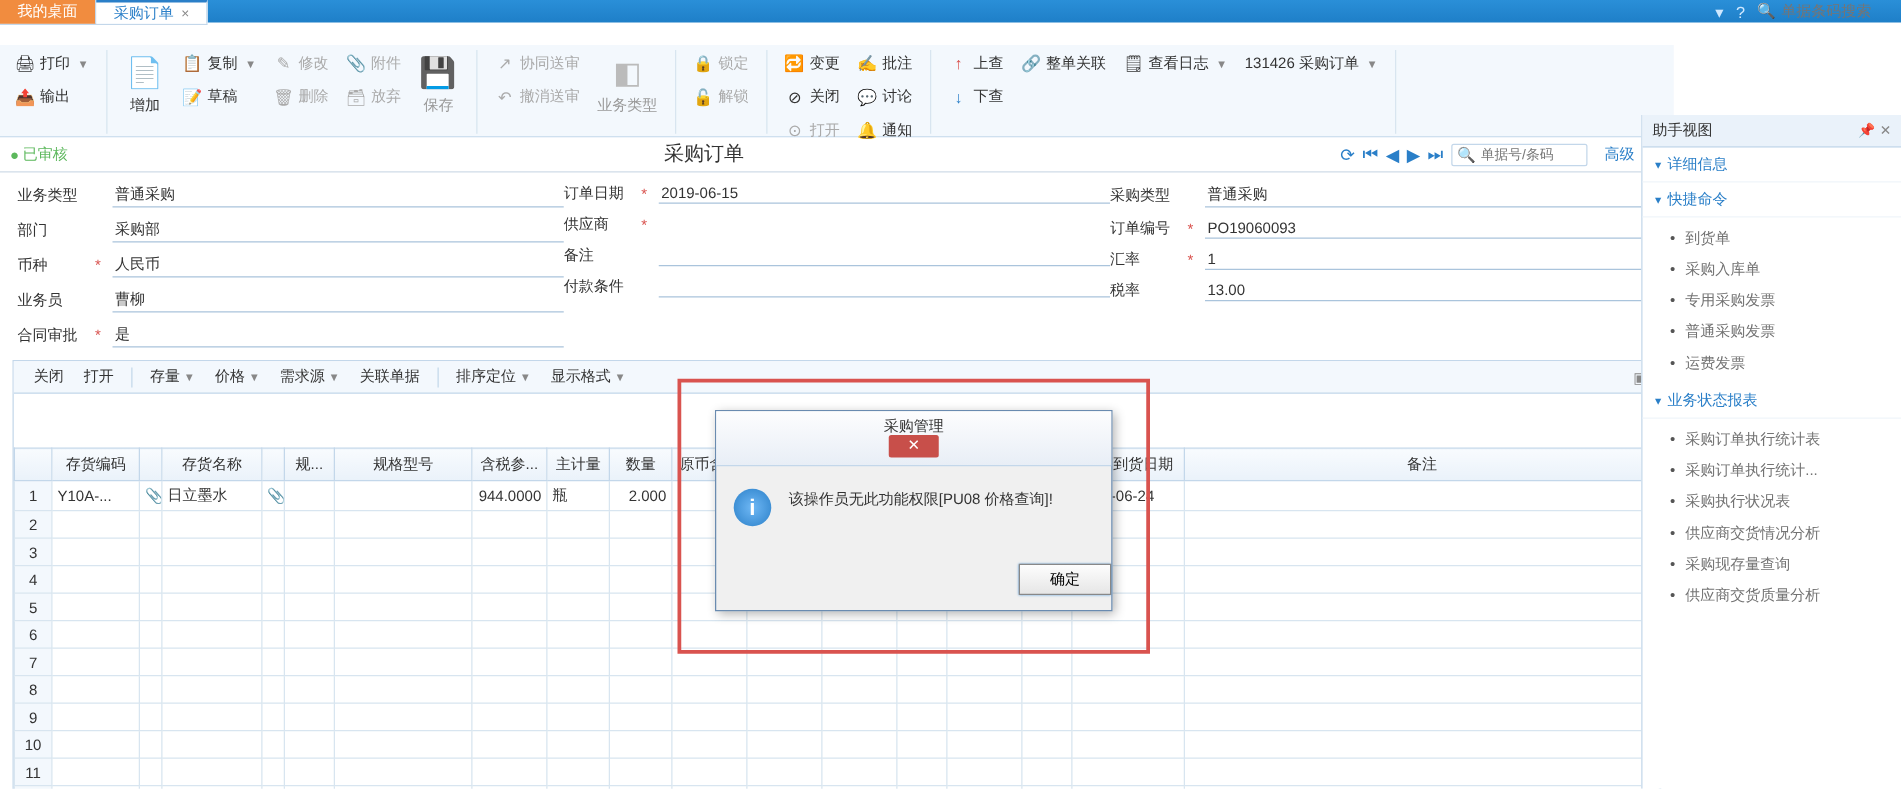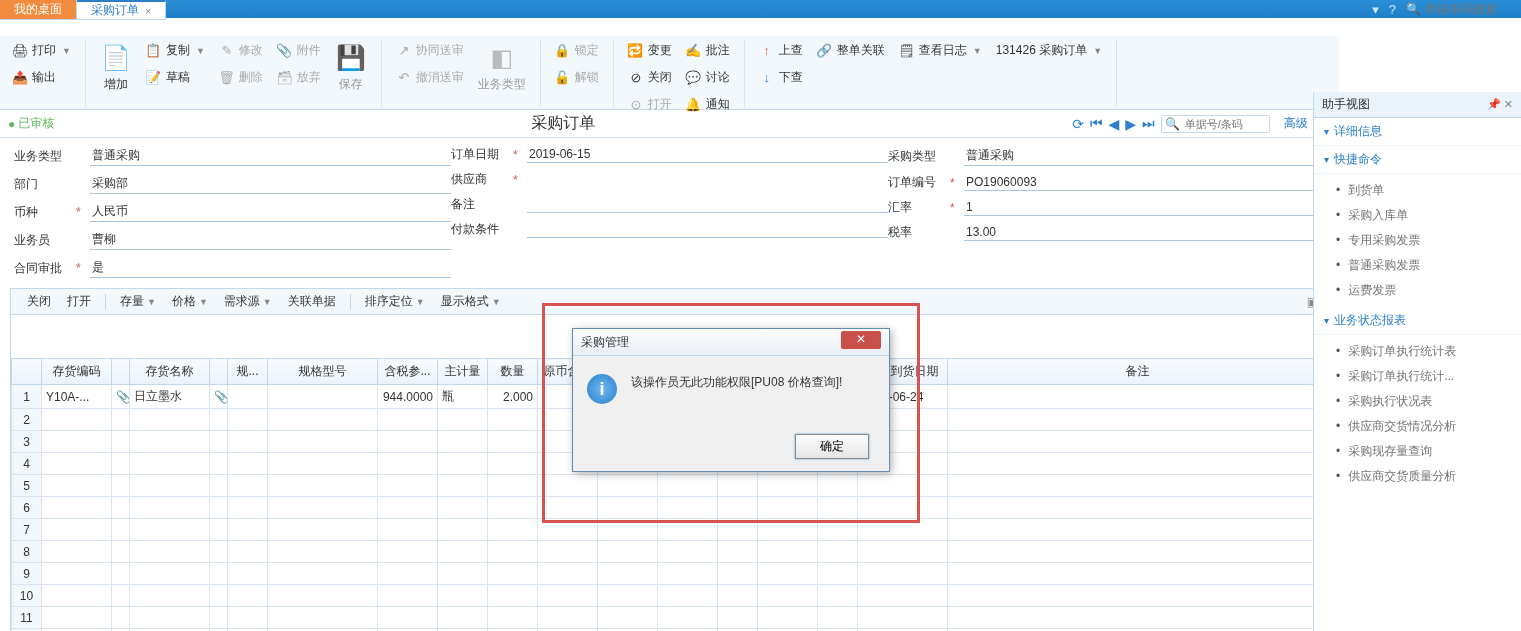--- a/index.html
+++ b/index.html
@@ -71,26 +71,26 @@
 .sidepanel .sp-header .pin { color: #888; font-size: 11px; }
 .sp-section-h { color: #2a7fc8; padding: 5px 10px; cursor: pointer; display: flex; align-items: center; gap: 5px; border-bottom: 1px solid #eff5fa; }
 .sp-section-h .chev { font-size: 10px; }
 .sp-list { padding: 4px 0 4px 22px; }
 .sp-list .li { padding: 4px 0; color: #737373; cursor: pointer; }
 .sp-list .li::before { content: "•"; color: #555; margin-right: 8px; }
 
 
 .highlight-box { position: absolute; border: 3px solid #d9534f; left: 542px; top: 303px; width: 378px; height: 220px; pointer-events: none; }
 .modal { position: absolute; left: 572px; top: 328px; width: 318px; background: #f0f0f0; border: 1px solid #6a8bb0; box-shadow: 2px 2px 8px rgba(0,0,0,.3); }
-.modal-title { background: linear-gradient(#fdfdfe, #e8eef6); padding: 4px 8px; display: flex; align-items: center; justify-content: space-between; border-bottom: 1px solid #c3d7ea; }
+.modal-title { background: linear-gradient(#fdfdfe, #e8eef6); padding: 4px 8px; display: flex; align-items: center; justify-content: space-between; border-bottom: 1px solid #c3d7ea; flex-direction: column; }
 .modal-title .mt { font-size: 12px; color: #333; }
 .modal-close { background: #c84f4a; color: #fff; width: 40px; height: 18px; border-radius: 2px; text-align: center; line-height: 17px; font-size: 12px; cursor: pointer; position: relative; top: -2px; }
 .modal-body { padding: 18px 14px 10px 14px; display: flex; align-items: flex-start; gap: 14px; min-height: 70px; }
 .modal-body .info-icon { width: 30px; height: 30px; border-radius: 50%; background: radial-gradient(#6fb8f5, #2a7fc8); color: #fff; display: flex; align-items: center; justify-content: center; font-weight: bold; font-size: 18px; }
-.modal-footer { padding: 8px 20px 12px 12px; text-align: right; }
+.modal-footer { padding: 8px 0 12px 12px; text-align: right; }
 .modal-footer button { padding: 3px 24px; border: 1px solid #888; background: linear-gradient(#fdfdfd, #e6e6e6); cursor: pointer; font-size: 12px; box-shadow: 0 0 2px #5a9fde; }
 
 .main-left { margin-right: 182px; }
 </style>
 </head>
 <body>
 
 <div class="topbar">
   <span class="icon">▾</span>
   <span class="icon">?</span>

